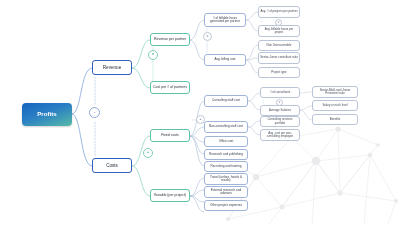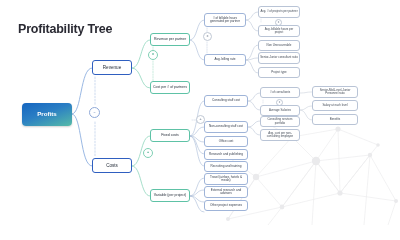--- a/index.html
+++ b/index.html
@@ -183,21 +183,20 @@
       <path d="M248 127 C255 127 253 121 260 121" stroke="#bcc6d6" stroke-width="0.6"></path>
       <path d="M248 127 C255 127 253 135 260 135" stroke="#bcc6d6" stroke-width="0.6"></path>
 
       <path d="M190 196 C198 196 196 178 204 178" stroke="#aebfda" stroke-width="0.65"></path>
       <path d="M190 196 C198 196 196 190 204 190" stroke="#aebfda" stroke-width="0.65"></path>
       <path d="M190 196 C198 196 196 202 204 202" stroke="#aebfda" stroke-width="0.65"></path>
       <path d="M190 196 C198 196 196 212 204 212" stroke="#aebfda" stroke-width="0.65"></path>
     </g>
   </svg>
 
-  <div class="title">Profitability Tree</div>
 
   <div class="node n-root" style="left:22px;top:103px;width:50px;height:23px;">
     <span>Profits</span>
   </div>
   <div class="op op-blue" style="left:89px;top:107px;width:11px;height:11px;">
     <span>–</span>
   </div>
 
   <div class="node n-l1" style="left:92px;top:60px;width:40px;height:15px;">
     <span>Revenue</span>

